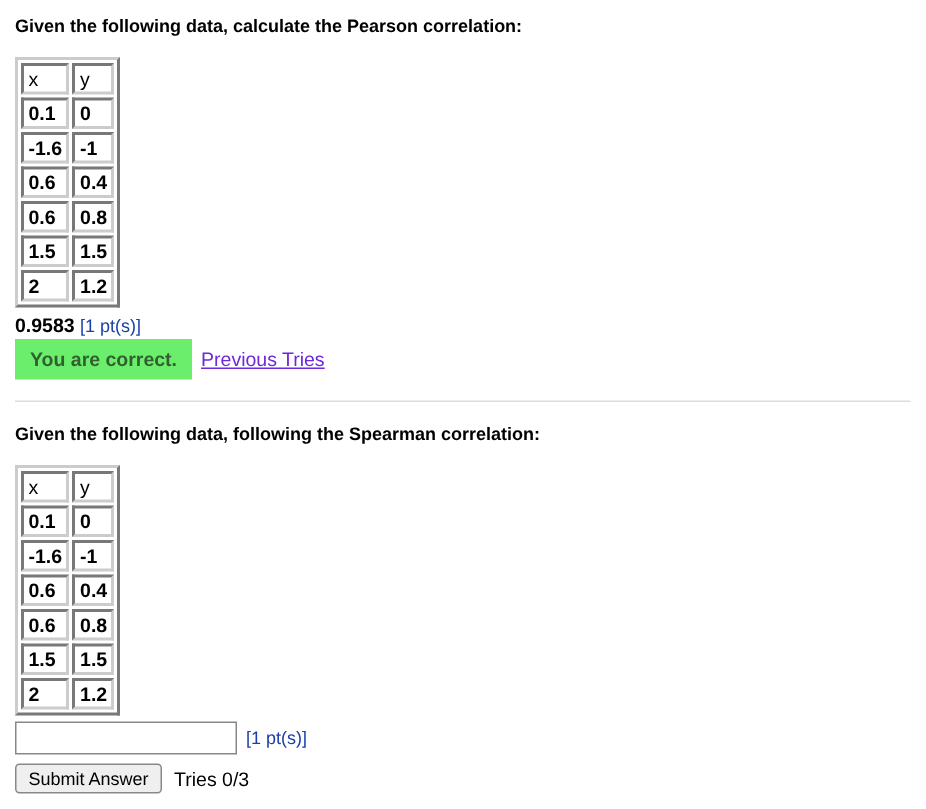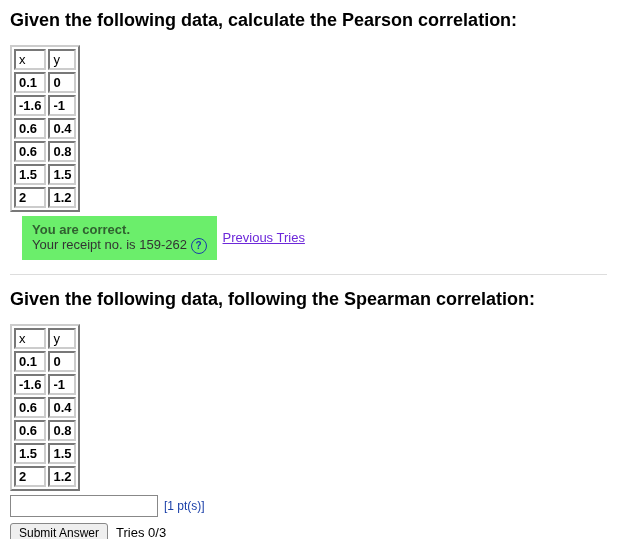--- a/index.html
+++ b/index.html
@@ -6,21 +6,21 @@
     font-family: Arial, Helvetica, sans-serif;
     font-size: 13px;
     color: #000;
     margin: 0;
     padding: 10px;
     width: 617px;
     box-sizing: border-box;
   }
   .question-prompt {
     font-weight: bold;
-    font-size: 18px;
+    font-size: 12px;
     margin-bottom: 14px;
   }
   table.data-table {
     border-collapse: separate;
     border-spacing: 2px;
     border: 2px outset #ccc;
     margin-bottom: 4px;
   }
   table.data-table td, table.data-table th {
     border: 2px inset #ccc;
@@ -48,21 +48,20 @@
     display: flex;
     align-items: center;
     margin-top: 2px;
     gap: 6px;
   }
   .feedback-box {
     background: #6bee6b;
     padding: 6px 10px;
     font-size: 13px;
     display: inline-block;
-    margin-left: 12px;
   }
   .feedback-box .correct {
     font-weight: bold;
     color: #306030;
   }
   .feedback-box .receipt {
     color: #333;
   }
   .help-icon {
     display: inline-flex;
@@ -151,28 +150,28 @@
           <td>1.5</td>
           <td>1.5</td>
         </tr>
     <tr>
           <td>2</td>
           <td>1.2</td>
         </tr>
   </tbody>
     </table>
 
+  <div class="answer-line">
+    <span class="answer-value">0.9583</span>
+    <span class="points">[1 pt(s)]</span>
+  </div>
 
   <div class="feedback-row">
     <div class="feedback-box">
       <div class="correct">You are correct.</div>
-      <div class="receipt">
-        <span>Your receipt no. is 159-262</span>
-        <span class="help-icon">?</span>
-      </div>
     </div>
     <a href="#" class="prev-tries">Previous Tries</a>
   </div>
 </div>
 
 <hr class="sep">
 
 <div>
   <div class="question-prompt">Given the following data, following the Spearman correlation:</div>
 

